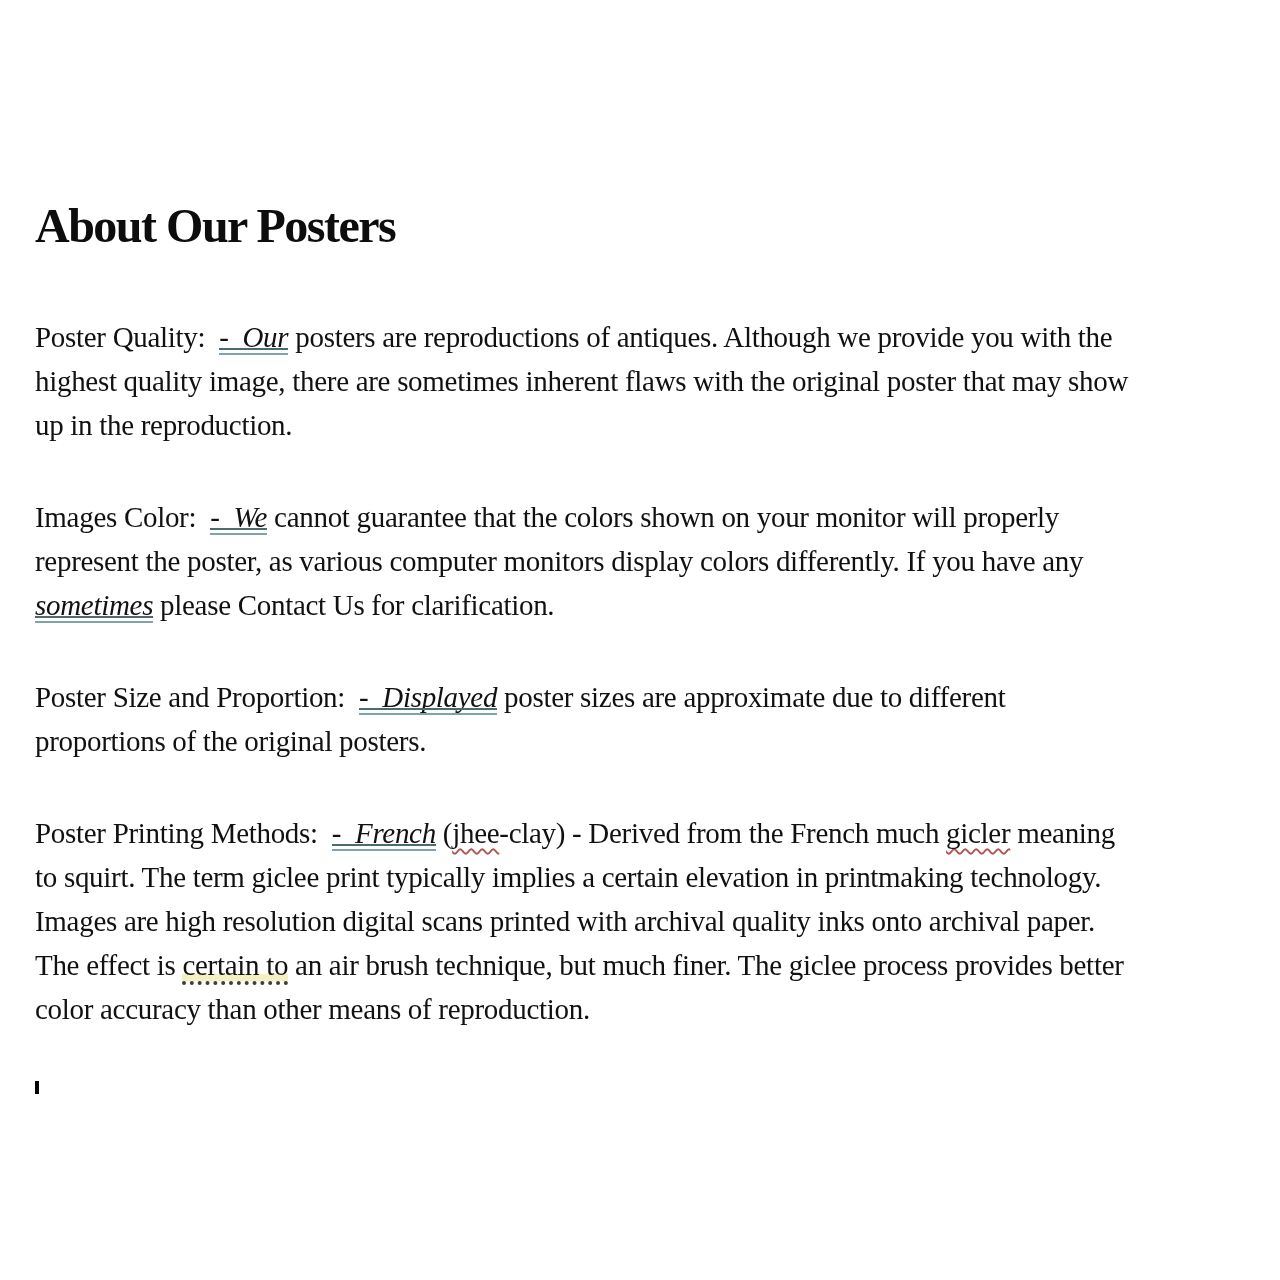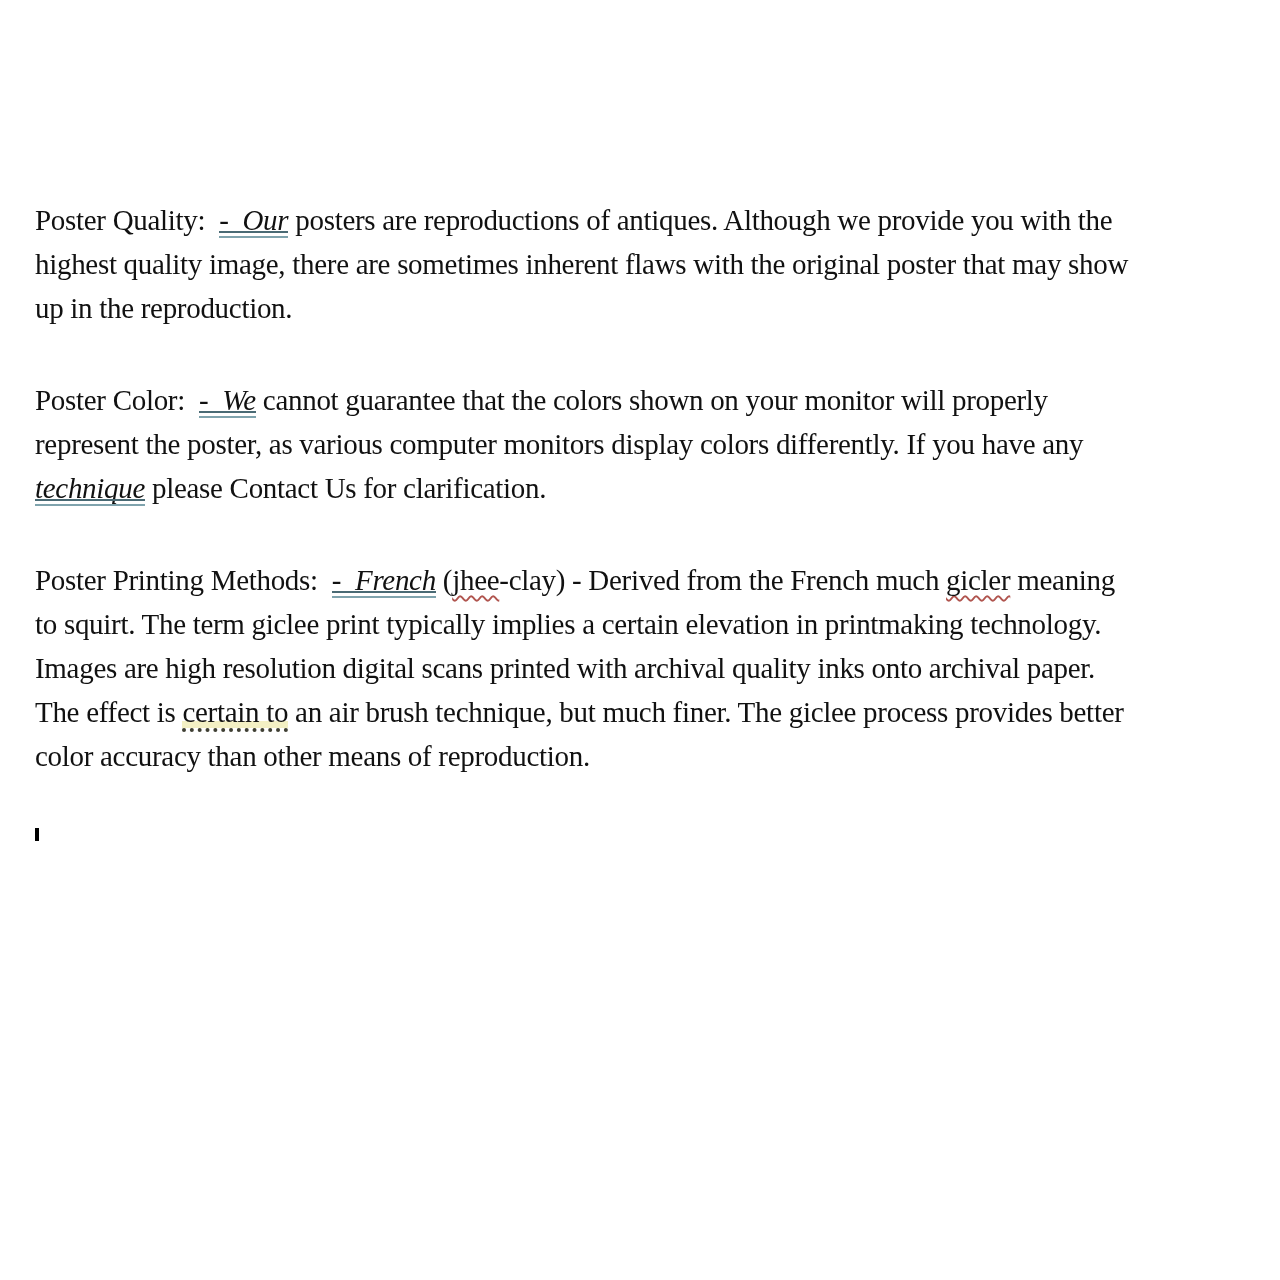--- a/index.html
+++ b/index.html
@@ -87,28 +87,31 @@
     width: 4px;
     height: 13px;
     margin-top: 2px;
     background: #000000;
   }
 </style>
 </head>
 <body>
 
 <div class="doc">
+  <h1 class="doc-title">About Our Posters</h1>
 
   <div id="doc-body">
       <p class="para"><span class="seg-bold">Poster Quality:</span><span>  </span><span class="seg-dlink">-  Our</span><span> posters are reproductions of antiques. Although we provide you with the
 highest quality image, there are sometimes inherent flaws with the original poster that may show
 up in the reproduction.</span></p>
-      <p class="para"><span class="seg-bold">Poster Color:</span><span>  </span><span class="seg-dlink">-  We</span><span> cannot guarantee that the colors shown on your monitor will properly
+      <p class="para"><span class="seg-bold">Images Color:</span><span>  </span><span class="seg-dlink">-  We</span><span> cannot guarantee that the colors shown on your monitor will properly
 represent the poster, as various computer monitors display colors differently. If you have any
-</span><span class="seg-dlink">technique</span><span> please Contact Us for clarification.</span></p>
+</span><span class="seg-dlink">sometimes</span><span> please Contact Us for clarification.</span></p>
+      <p class="para"><span class="seg-bold">Poster Size and Proportion:</span><span>  </span><span class="seg-dlink">-  Displayed</span><span> poster sizes are approximate due to different
+proportions of the original posters.</span></p>
       <p class="para"><span class="seg-bold">Poster Printing Methods:</span><span>  </span><span class="seg-dlink">-  French</span><span> (</span><span class="seg-spell">jhee</span><span>-clay) - Derived from the French much </span><span class="seg-spell">gicler</span><span> meaning
 to squirt. The term giclee print typically implies a certain elevation in printmaking technology.
 Images are high resolution digital scans printed with archival quality inks onto archival paper.
 The effect is </span><span class="seg-gram">certain to</span><span> an air brush technique, but much finer. The giclee process provides better
 color accuracy than other means of reproduction.</span></p>
     </div>
 
   <div class="caret-row">
     <span class="caret-mark"></span>
   </div>

